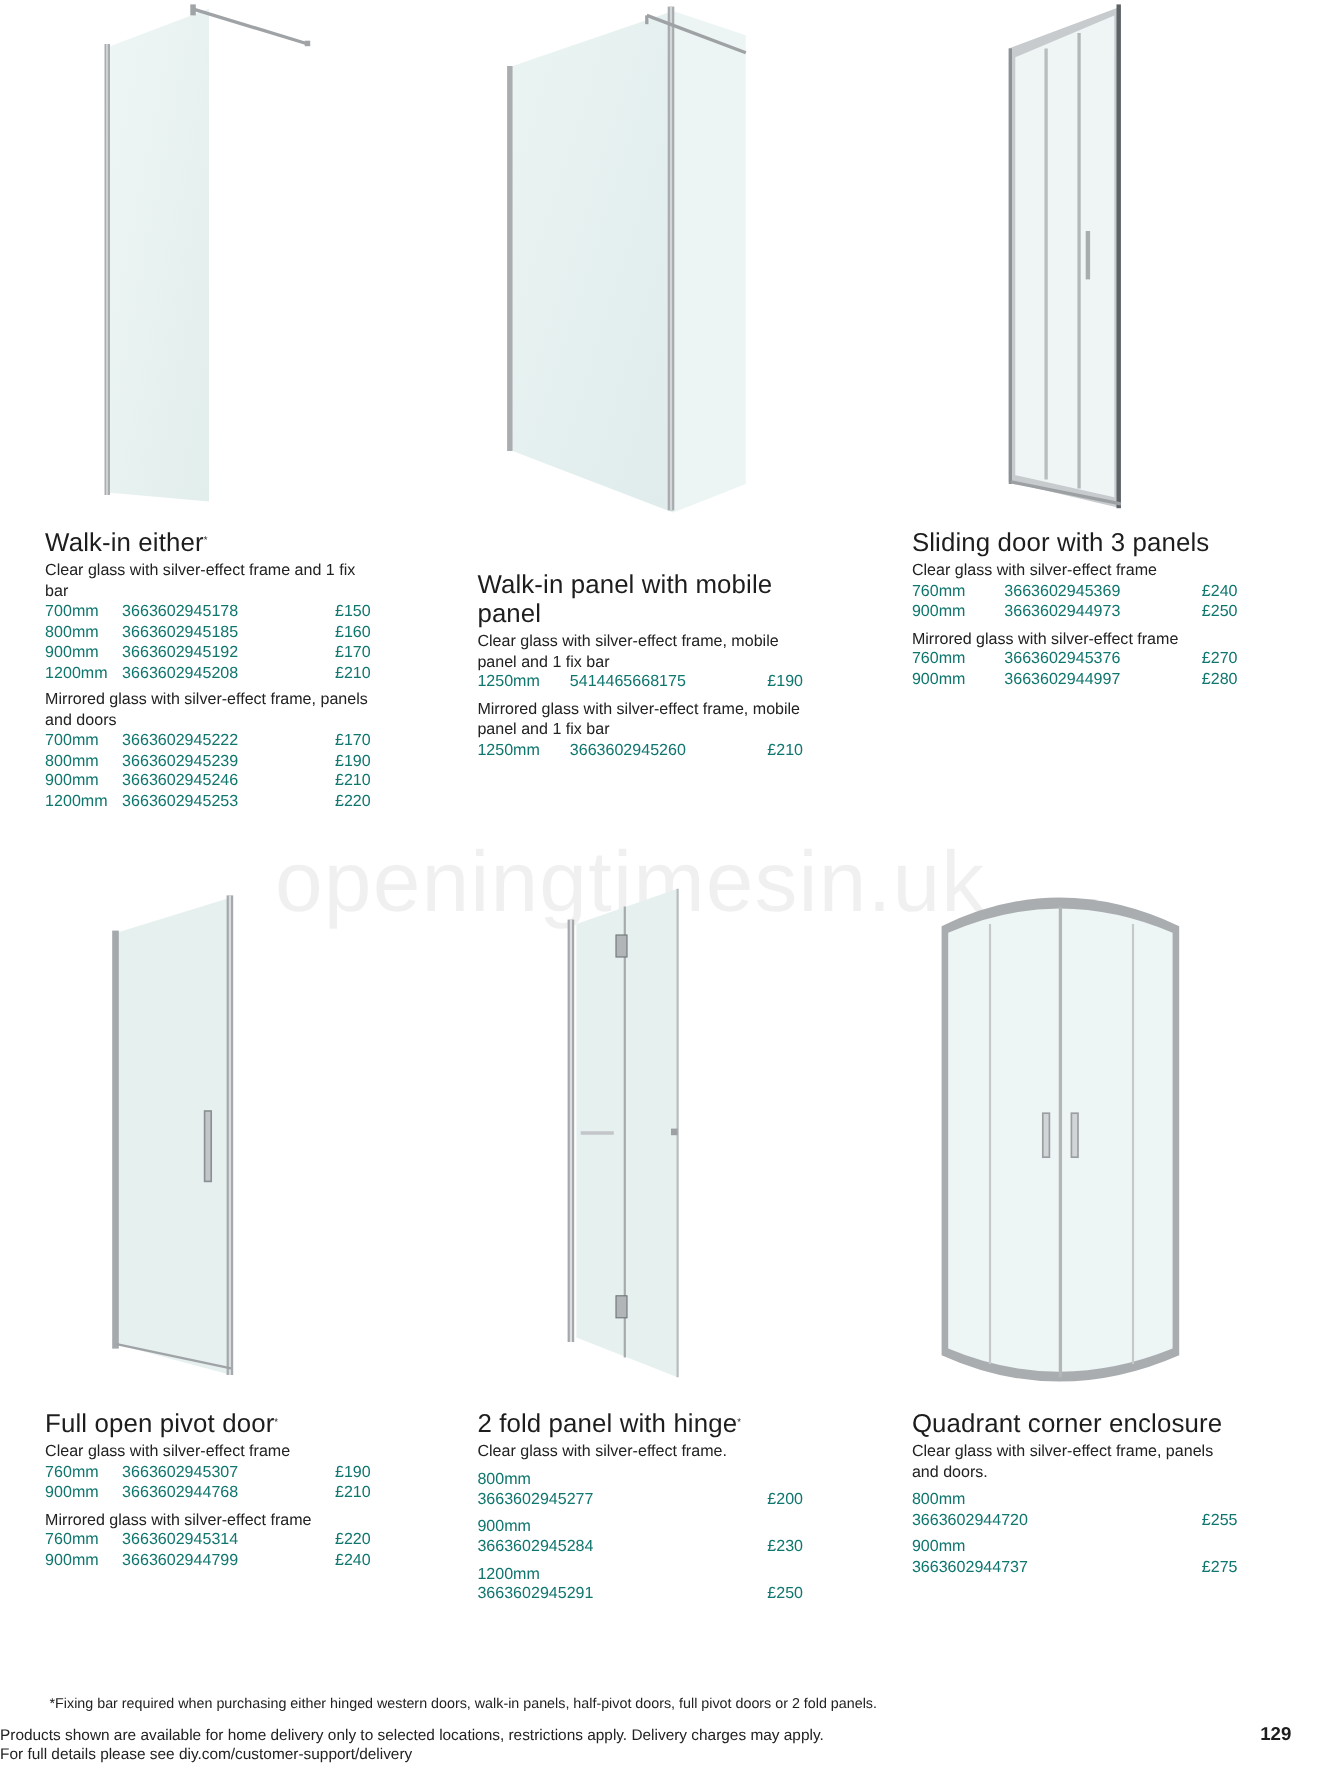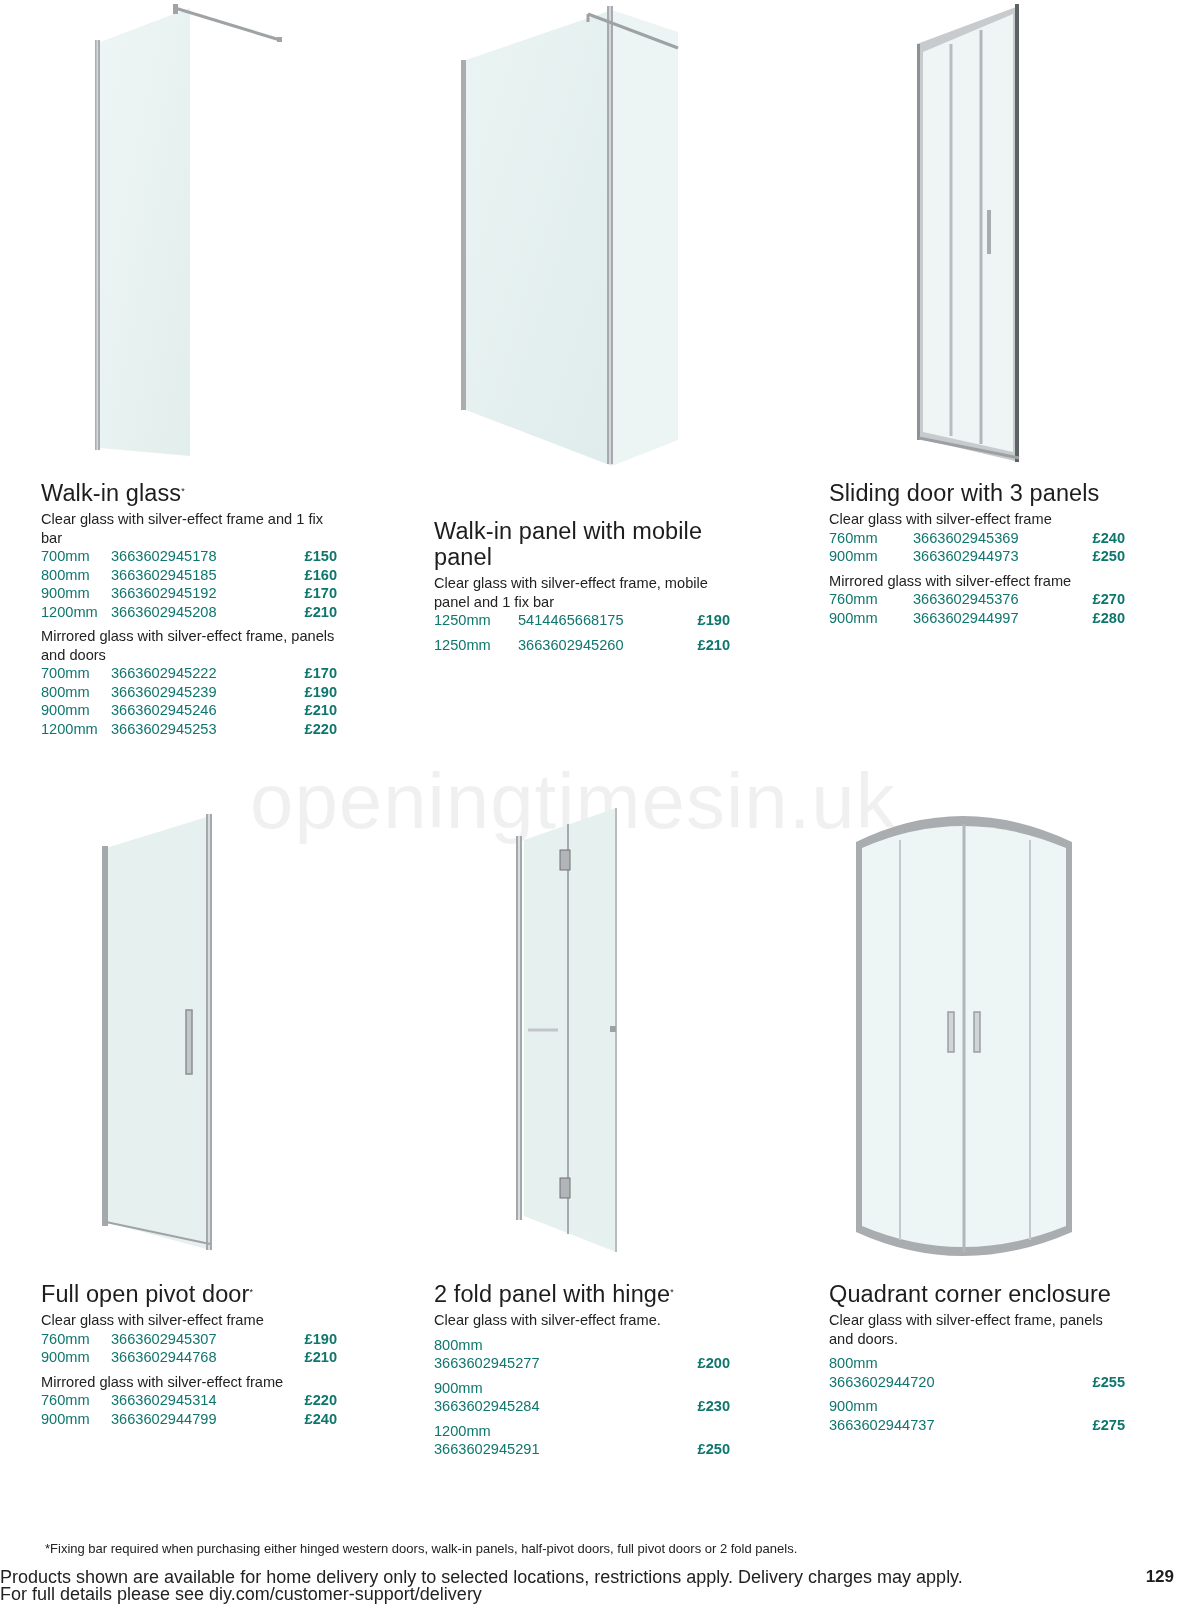--- a/index.html
+++ b/index.html
@@ -9,28 +9,28 @@
   .img svg { display:block; width:100%; height:100%; }
   .product { position:absolute; }
   .product h2 { margin:0 0 4px 0; font-weight:400; font-size:23.5px; line-height:26px; color:#1d1d1d; letter-spacing:0.1px; }
   .product h2 sup { font-size:9px; vertical-align:top; position:relative; top:-2px; }
   .opt { margin-top:6px; }
   .opt:first-of-type { margin-top:0; }
   .opt-desc { font-size:14.6px; line-height:18.5px; color:#222; }
   .row { display:flex; font-size:14.6px; line-height:18.5px; color:#0f766e; }
   .row .size { flex:0 0 auto; }
   .row .code { flex:1 1 auto; }
-  .row .price { flex:0 0 auto; font-weight:700; text-align:right; }
+  .row .price { flex:0 0 auto; font-weight:400; text-align:right; }
   .stack .row { flex-wrap:wrap; }
   .stack .size { width:100%; }
   .stack { margin-top:6px; }
   .watermark { position:absolute; left:250px; top:756px; font-size:78px; font-weight:400;
                color:#000; opacity:0.055; letter-spacing:1px; white-space:nowrap; }
   .footer-note { position:absolute; left:0; top:1541px; font-size:13px; color:#222;margin-left:45px; }
-  .footer-deliv { position:absolute; left:0; top:1569px; font-size:18px; line-height:17px; color:#222; }
+  .footer-deliv { position:absolute; left:0; top:1569px; font-size:14px; line-height:17px; color:#222; }
   .page-num { position:absolute; right:26px; top:1567px; font-size:17px; font-weight:700; color:#1d1d1d; }
 </style>
 </head>
 <body>
 
 <div class="watermark">openingtimesin.uk</div>
 
 <div class="img" style="left:90px;top:0px;width:200px;height:460px;">
   <svg viewBox="0 0 200 460">
     <defs>
@@ -110,21 +110,21 @@
     <path d="M10,48 Q110,4 214,48 L214,426 Q110,468 10,426 Z" fill="#eef5f5"></path>
     <line x1="48" y1="40" x2="48" y2="440" stroke="#c5c9cb" stroke-width="2"></line>
     <line x1="112" y1="24" x2="112" y2="452" stroke="#b2b6b8" stroke-width="3"></line>
     <line x1="178" y1="40" x2="178" y2="440" stroke="#c5c9cb" stroke-width="2"></line>
     <rect x="96" y="212" width="6" height="40" fill="#d2d5d7" stroke="#9a9ea1" stroke-width="1.5"></rect>
     <rect x="122" y="212" width="6" height="40" fill="#d2d5d7" stroke="#9a9ea1" stroke-width="1.5"></rect>
   </svg>
 </div>
 
 <div class="product" style="left:41px;top:480px;width:296px;">
-  <h2><span>Walk-in glass</span><sup>*</sup></h2>
+  <h2><span>Walk-in either</span><sup>*</sup></h2>
   <div class="opt">
     <div class="opt-desc">Clear glass with silver-effect frame and 1 fix bar</div>
     <div class="row">
         <span class="size" style="width:70px">700mm</span>
         <span class="code">3663602945178</span>
         <span class="price">£150</span>
       </div>
     <div class="row">
         <span class="size" style="width:70px">800mm</span>
         <span class="code">3663602945185</span>
@@ -170,20 +170,21 @@
   <h2><span>Walk-in panel with mobile panel</span><sup></sup></h2>
   <div class="opt">
     <div class="opt-desc">Clear glass with silver-effect frame, mobile panel and 1 fix bar</div>
     <div class="row">
         <span class="size" style="width:84px">1250mm</span>
         <span class="code">5414465668175</span>
         <span class="price">£190</span>
       </div>
   </div>
   <div class="opt">
+    <div class="opt-desc">Mirrored glass with silver-effect frame, mobile panel and 1 fix bar</div>
     <div class="row">
         <span class="size" style="width:84px">1250mm</span>
         <span class="code">3663602945260</span>
         <span class="price">£210</span>
       </div>
   </div>
 </div>
 
 <div class="product" style="left:829px;top:480px;width:296px;">
   <h2><span>Sliding door with 3 panels</span><sup></sup></h2>

